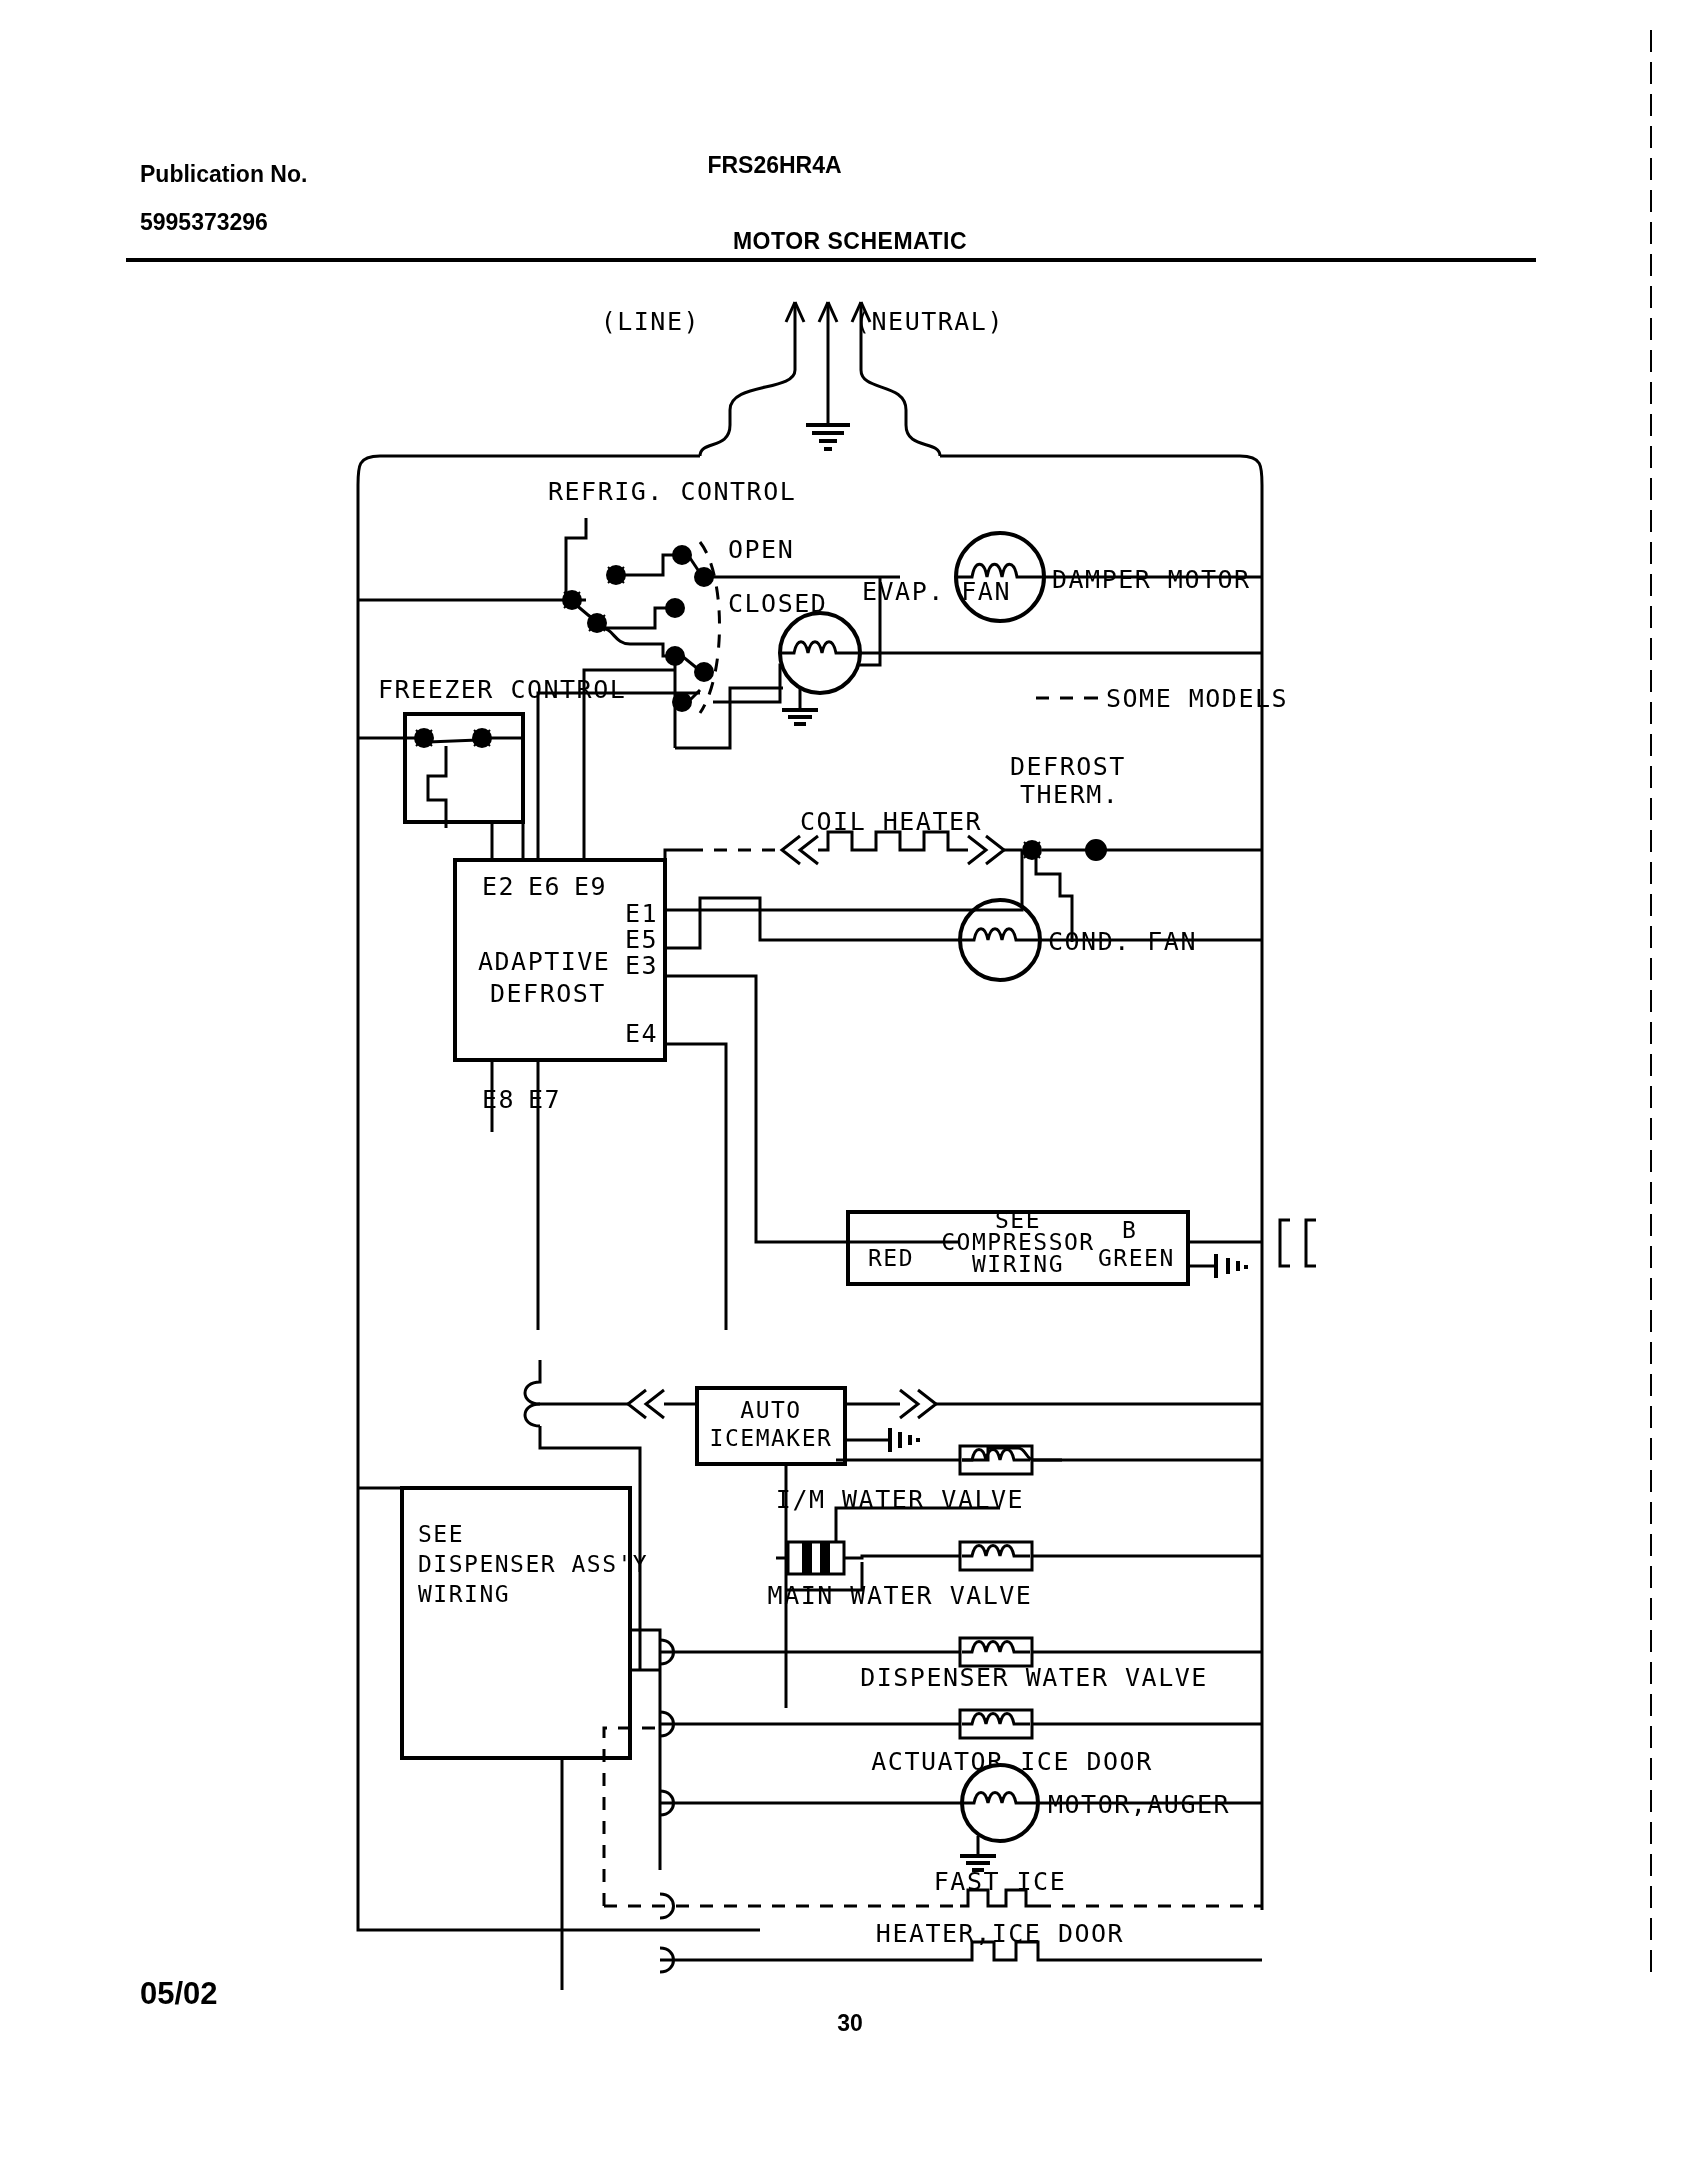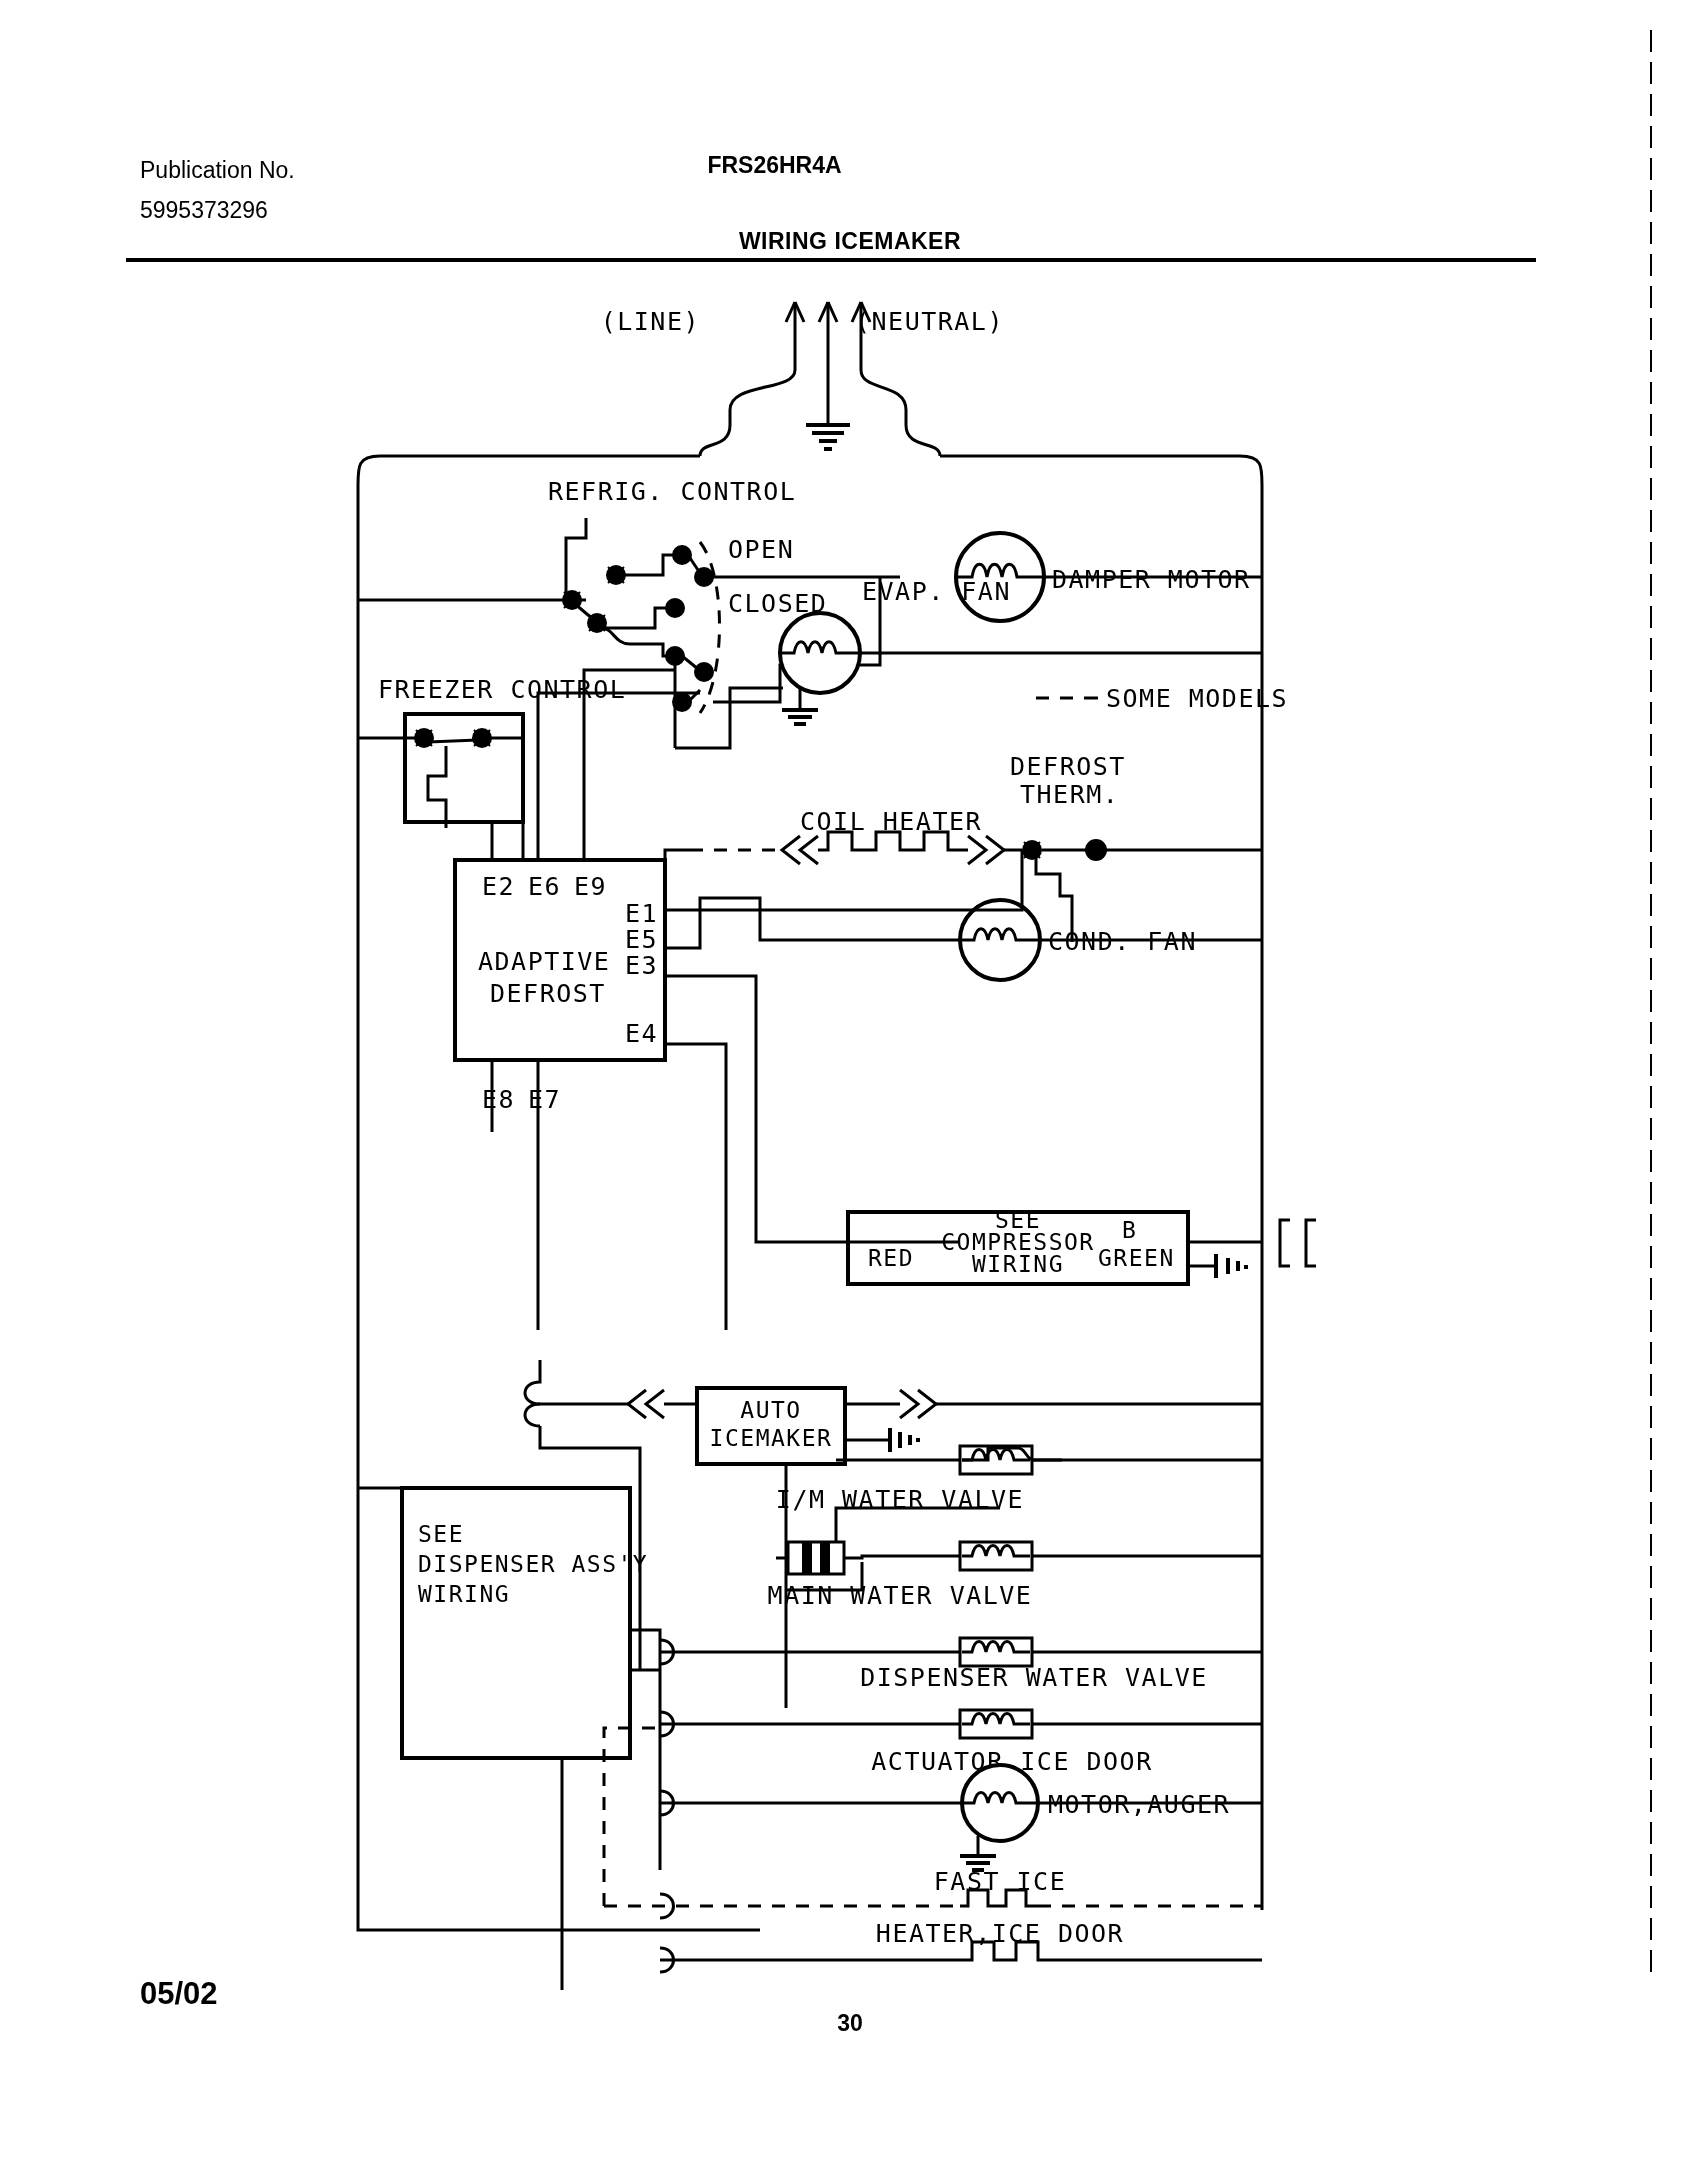--- a/index.html
+++ b/index.html
@@ -1,21 +1,21 @@
 <!DOCTYPE html>
 <html><head>
 <meta charset="utf-8">
 <style>
   html,body{margin:0;padding:0;background:#fff;}
   body{width:1700px;height:2178px;position:relative;
        font-family:"Liberation Sans",sans-serif;color:#000;}
   .page{position:absolute;inset:0;}
 
   
-  #pub-no{position:absolute;left:140px;top:150px;font-weight:normal;font-size:23px;line-height:40px;white-space:pre-line;}
+  #pub-no{position:absolute;left:140px;top:150px;font-weight:bold;font-size:23px;line-height:48px;white-space:pre-line;}
   #model-no{position:absolute;left:0;top:152px;width:1549px;text-align:center;font-weight:bold;font-size:23px;}
   #wiring-title{position:absolute;left:0;top:228px;width:1700px;text-align:center;font-weight:bold;font-size:23px;letter-spacing:.5px;}
   #hdr-rule{position:absolute;left:126px;top:258px;width:1410px;height:4px;background:#000;}
 
   
   #margin-rule{position:absolute;left:1650px;top:30px;width:2px;height:1950px;
     background:repeating-linear-gradient(to bottom,#000 0 22px,transparent 22px 32px);}
 
   
   #foot-date{position:absolute;left:140px;top:1976px;font-weight:bold;font-size:31px;}
@@ -25,21 +25,21 @@
   #schematic{position:absolute;left:0;top:270px;width:1700px;height:1720px;}
 </style>
 </head>
 <body>
 
 <div class="page">
 
   <div id="pub-no">Publication No.
 5995373296</div>
   <div id="model-no">FRS26HR4A</div>
-  <div id="wiring-title">WIRING ICEMAKER</div>
+  <div id="wiring-title">MOTOR SCHEMATIC</div>
   <div id="hdr-rule"></div>
   <div id="margin-rule"></div>
 
   <div id="foot-date">05/02</div>
   <div id="foot-page">30</div>
 
   <svg id="schematic" viewBox="0 0 1700 1720">
     <defs>
       <style>
         .w{fill:none;stroke:#000;stroke-width:3;}

